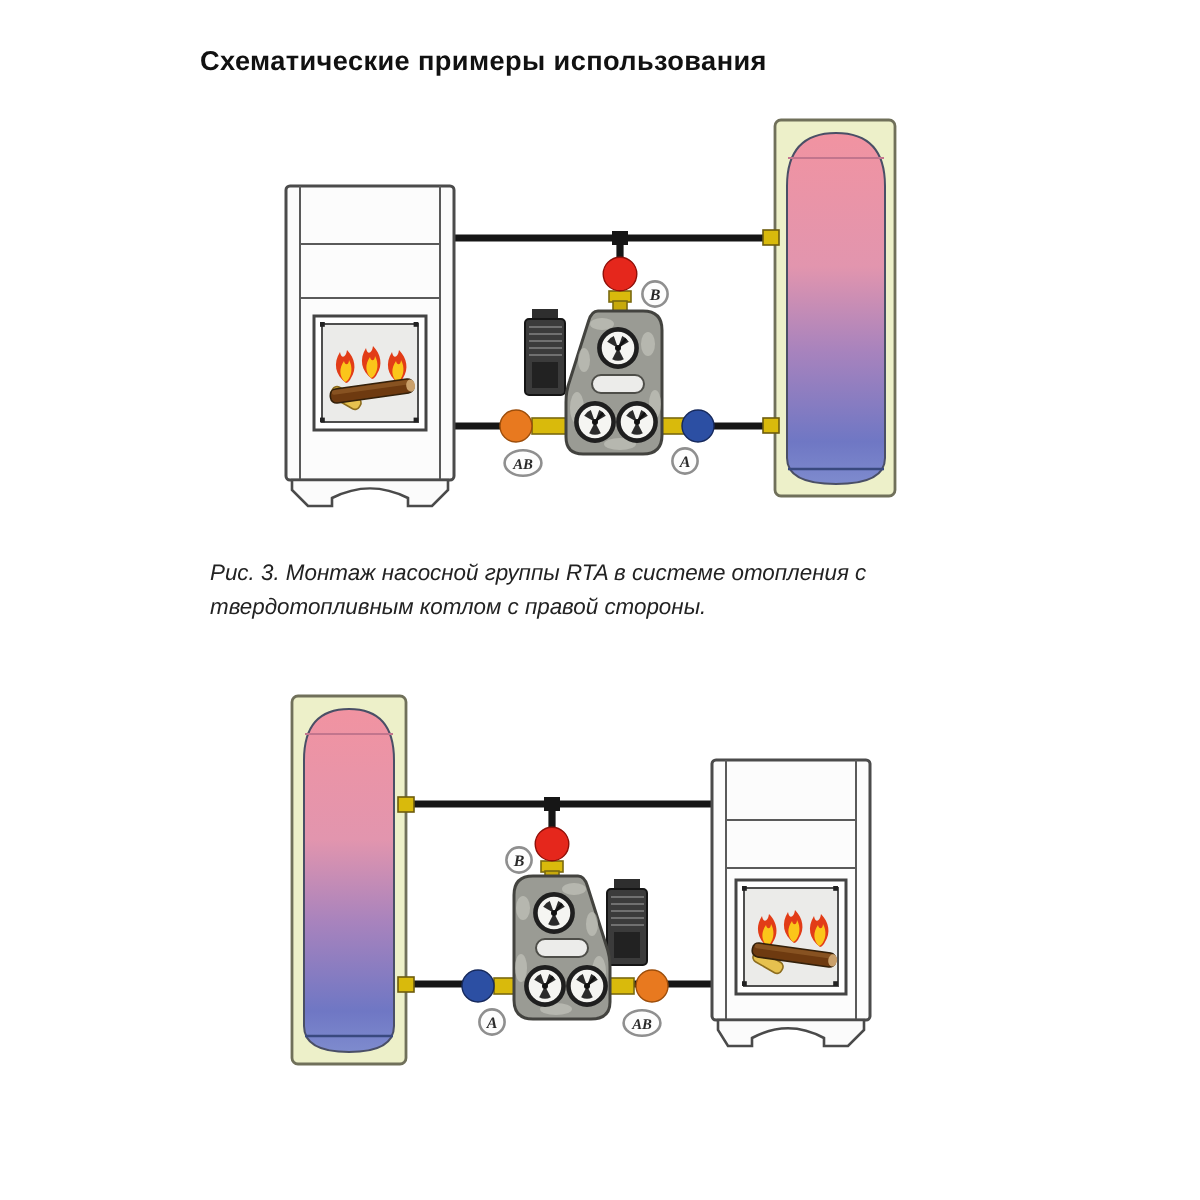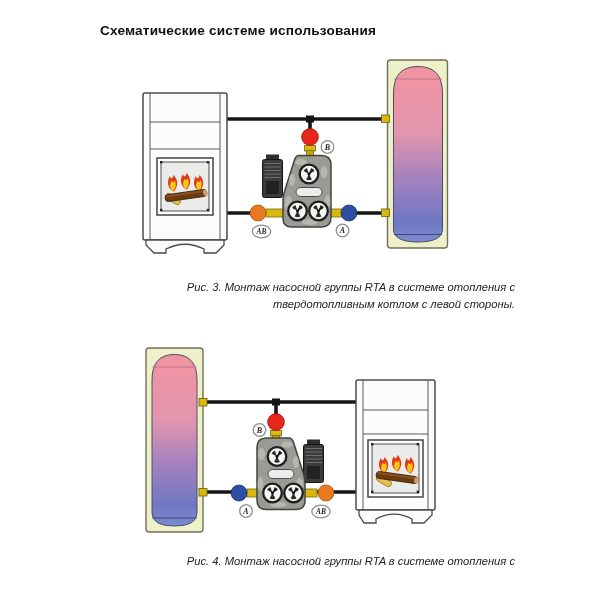--- a/index.html
+++ b/index.html
@@ -2,32 +2,32 @@
 <html><head>
 <meta charset="utf-8">
 <style>
   html,body{margin:0;padding:0;}
   body{width:600px;height:600px;background:#ffffff;font-family:"Liberation Sans",sans-serif;}
   .page{position:relative;width:600px;height:600px;background:#fff;overflow:hidden;}
   .title{position:absolute;left:100px;top:23px;margin:0;font-size:13.6px;font-weight:bold;color:#111;letter-spacing:.2px;}
   .diag{position:absolute;}
   .d1{left:130px;top:50px;width:335px;height:210px;}
   .d2{left:138px;top:345px;width:332px;height:195px;}
-  .caption{position:absolute;left:105px;width:410px;text-align:right;font-style:italic;font-size:11.2px;line-height:16.5px;color:#222;}
+  .caption{position:absolute;left:105px;width:410px;text-align:left;font-style:italic;font-size:11.2px;line-height:16.5px;color:#222;}
   .cap1{top:279px;}
   .cap2{top:553px;}
   .caption span{display:block;}
   text.badge{font-family:"Liberation Serif",serif;font-style:italic;font-weight:bold;fill:#2a2a2a;}
 </style>
 </head>
 <body>
 
 <div class="page">
 
-  <h1 class="title">Схематические системе использования</h1>
+  <h1 class="title">Схематические примеры использования</h1>
 
   <svg class="diag d1" viewBox="130 50 335 210">
     <defs>
       <linearGradient id="tankGrad" x1="0" y1="0" x2="0" y2="1">
         <stop offset="0" stop-color="#f193a1"></stop>
         <stop offset="0.38" stop-color="#e295ae"></stop>
         <stop offset="0.62" stop-color="#a883bd"></stop>
         <stop offset="0.88" stop-color="#6f77c4"></stop>
         <stop offset="1" stop-color="#7e8bce"></stop>
       </linearGradient>
@@ -138,21 +138,21 @@
         <ellipse cx="261.5" cy="231.5" rx="9.2" ry="6.4" fill="#fdfdfd" stroke="#8f8f8f" stroke-width="1.3"></ellipse>
         <text class="badge" x="261.5" y="234.3" font-size="7.4" text-anchor="middle">AB</text>
         <circle cx="342.5" cy="230.5" r="6.3" fill="#fdfdfd" stroke="#8f8f8f" stroke-width="1.3"></circle>
         <text class="badge" x="342.5" y="233.4" font-size="8" text-anchor="middle">A</text>
       </g>
     </g>
   </svg>
 
   <div class="caption cap1">
     <span>Рис. 3. Монтаж насосной группы RTA в системе отопления с</span>
-    <span>твердотопливным котлом с левой стороны.</span>
+    <span>твердотопливным котлом с правой стороны.</span>
   </div>
 
   <svg class="diag d2" viewBox="138 345 332 195">
 
     <g stroke="#161616" stroke-width="3.6">
       <line x1="203" y1="402" x2="356" y2="402"></line>
       <line x1="276" y1="402" x2="276" y2="424"></line>
       <line x1="203" y1="492" x2="356" y2="492"></line>
     </g>
     <rect x="272" y="398.5" width="8" height="7" fill="#161616"></rect>
@@ -234,16 +234,15 @@
         <text class="badge" x="259.5" y="432.9" font-size="8" text-anchor="middle">B</text>
         <circle cx="246" cy="511" r="6.3" fill="#fdfdfd" stroke="#8f8f8f" stroke-width="1.3"></circle>
         <text class="badge" x="246" y="513.9" font-size="8" text-anchor="middle">A</text>
         <ellipse cx="321" cy="511.5" rx="9.2" ry="6.4" fill="#fdfdfd" stroke="#8f8f8f" stroke-width="1.3"></ellipse>
         <text class="badge" x="321" y="514.3" font-size="7.4" text-anchor="middle">AB</text>
       </g>
     </g>
   </svg>
 
   <div class="caption cap2">
-    <span>Рис. 4. Монтаж насосной группы RTA в системе отопления с</span>
   </div>
 
 </div>
 
 </body></html>

